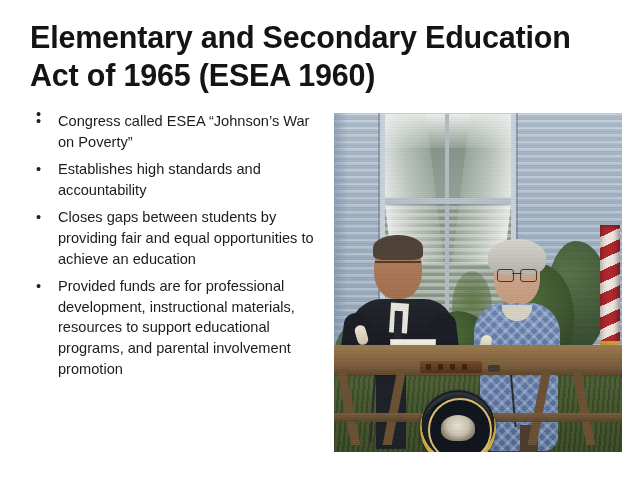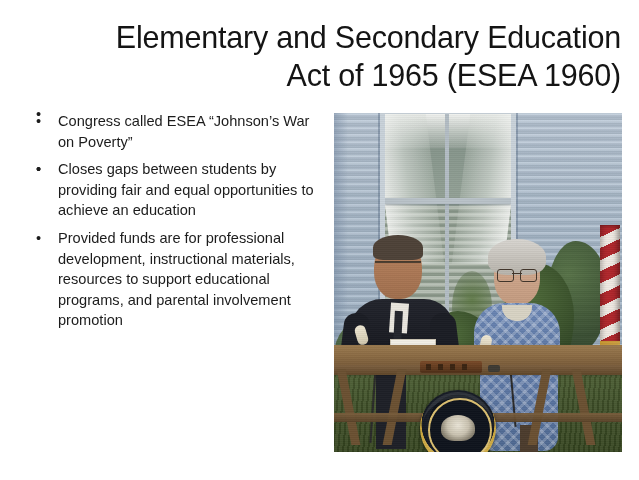--- a/index.html
+++ b/index.html
@@ -20,27 +20,27 @@
     position: absolute;
     left: 0; top: 0;
     width: 639px;
     height: 480px;
     background: #ffffff;
   }
 
   
   #title {
     position: absolute;
-    left: 18px;
+    left: 30px;
     top: 18px;
     width: 603px;
-    text-align: right;
+    text-align: left;
     font-size: 30.5px;
     line-height: 38px;
-    font-weight: 400;
+    font-weight: 700;
     letter-spacing: -0.2px;
     color: #141414;
   }
   #title .tline { display: block; white-space: nowrap; }
 
   
   #bullets {
     position: absolute;
     left: 28px;
     top: 104px;
@@ -621,20 +621,21 @@
       <span class="bullet-dot">•</span>
     </div>
 
     <div class="bullet-item">
       <span class="bullet-dot">•</span>
       <span class="bullet-text">Congress called ESEA  “Johnson’s War on Poverty”</span>
     </div>
 
     <div class="bullet-item">
       <span class="bullet-dot">•</span>
+      <span class="bullet-text">Establishes high standards and accountability</span>
     </div>
 
     <div class="bullet-item">
       <span class="bullet-dot">•</span>
       <span class="bullet-text">Closes gaps between students by providing fair and equal opportunities to achieve an education</span>
     </div>
 
     <div class="bullet-item">
       <span class="bullet-dot">•</span>
       <span class="bullet-text">Provided funds are for professional development, instructional materials, resources to support educational programs, and parental involvement promotion</span>

